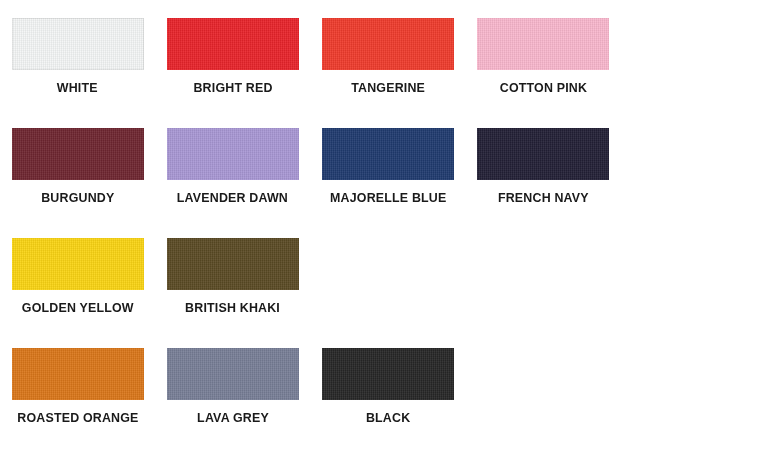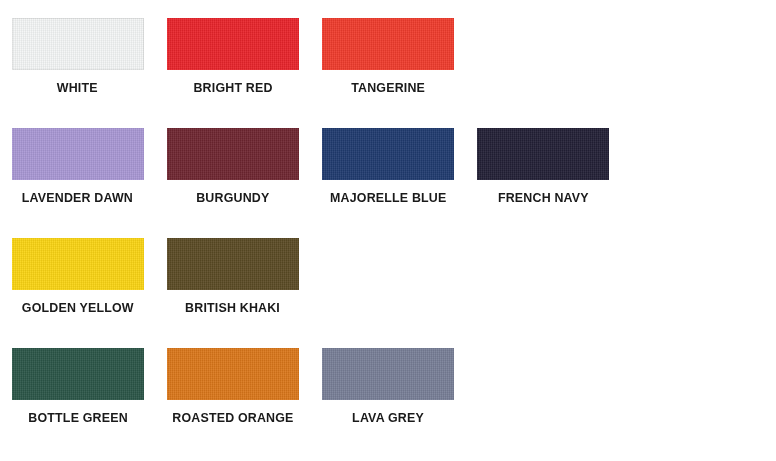--- a/index.html
+++ b/index.html
@@ -95,34 +95,40 @@
         <div class="swatch" style="background-color: rgb(232, 35, 42);"></div>
       </div>
       <div class="label">BRIGHT RED</div>
     </div>
     <div class="cell">
       <div class="swatch-wrap">
         <div class="swatch" style="background-color: rgb(239, 59, 44);"></div>
       </div>
       <div class="label">TANGERINE</div>
     </div>
+    <div class="cell">
+      <div class="swatch-wrap">
+        <div class="swatch" style="background-color: rgb(249, 183, 205);"></div>
+      </div>
+      <div class="label">COTTON PINK</div>
+    </div>
   </div>
 
   <div class="row">
     <div class="cell">
       <div class="swatch-wrap">
+        <div class="swatch" style="background-color: rgb(110, 37, 48);"></div>
+      </div>
+      <div class="label">BURGUNDY</div>
+    </div>
+    <div class="cell">
+      <div class="swatch-wrap">
         <div class="swatch" style="background-color: rgb(168, 151, 212);"></div>
       </div>
       <div class="label">LAVENDER DAWN</div>
-    </div>
-    <div class="cell">
-      <div class="swatch-wrap">
-        <div class="swatch" style="background-color: rgb(110, 37, 48);"></div>
-      </div>
-      <div class="label">BURGUNDY</div>
     </div>
     <div class="cell">
       <div class="swatch-wrap">
         <div class="swatch" style="background-color: rgb(31, 58, 110);"></div>
       </div>
       <div class="label">MAJORELLE BLUE</div>
     </div>
     <div class="cell">
       <div class="swatch-wrap">
         <div class="swatch" style="background-color: rgb(34, 31, 53);"></div>
@@ -142,31 +148,31 @@
       <div class="swatch-wrap">
         <div class="swatch" style="background-color: rgb(90, 74, 36);"></div>
       </div>
       <div class="label">BRITISH KHAKI</div>
     </div>
   </div>
 
   <div class="row">
     <div class="cell">
       <div class="swatch-wrap">
-        <div class="swatch" style="background-color: rgb(42, 85, 71);"></div>
-      </div>
-      <div class="label">BOTTLE GREEN</div>
-    </div>
-    <div class="cell">
-      <div class="swatch-wrap">
         <div class="swatch" style="background-color: rgb(218, 118, 25);"></div>
       </div>
       <div class="label">ROASTED ORANGE</div>
     </div>
     <div class="cell">
       <div class="swatch-wrap">
         <div class="swatch" style="background-color: rgb(119, 126, 150);"></div>
       </div>
       <div class="label">LAVA GREY</div>
     </div>
+    <div class="cell">
+      <div class="swatch-wrap">
+        <div class="swatch" style="background-color: rgb(38, 38, 38);"></div>
+      </div>
+      <div class="label">BLACK</div>
+    </div>
   </div>
 
 </div>
 
 </body></html>

